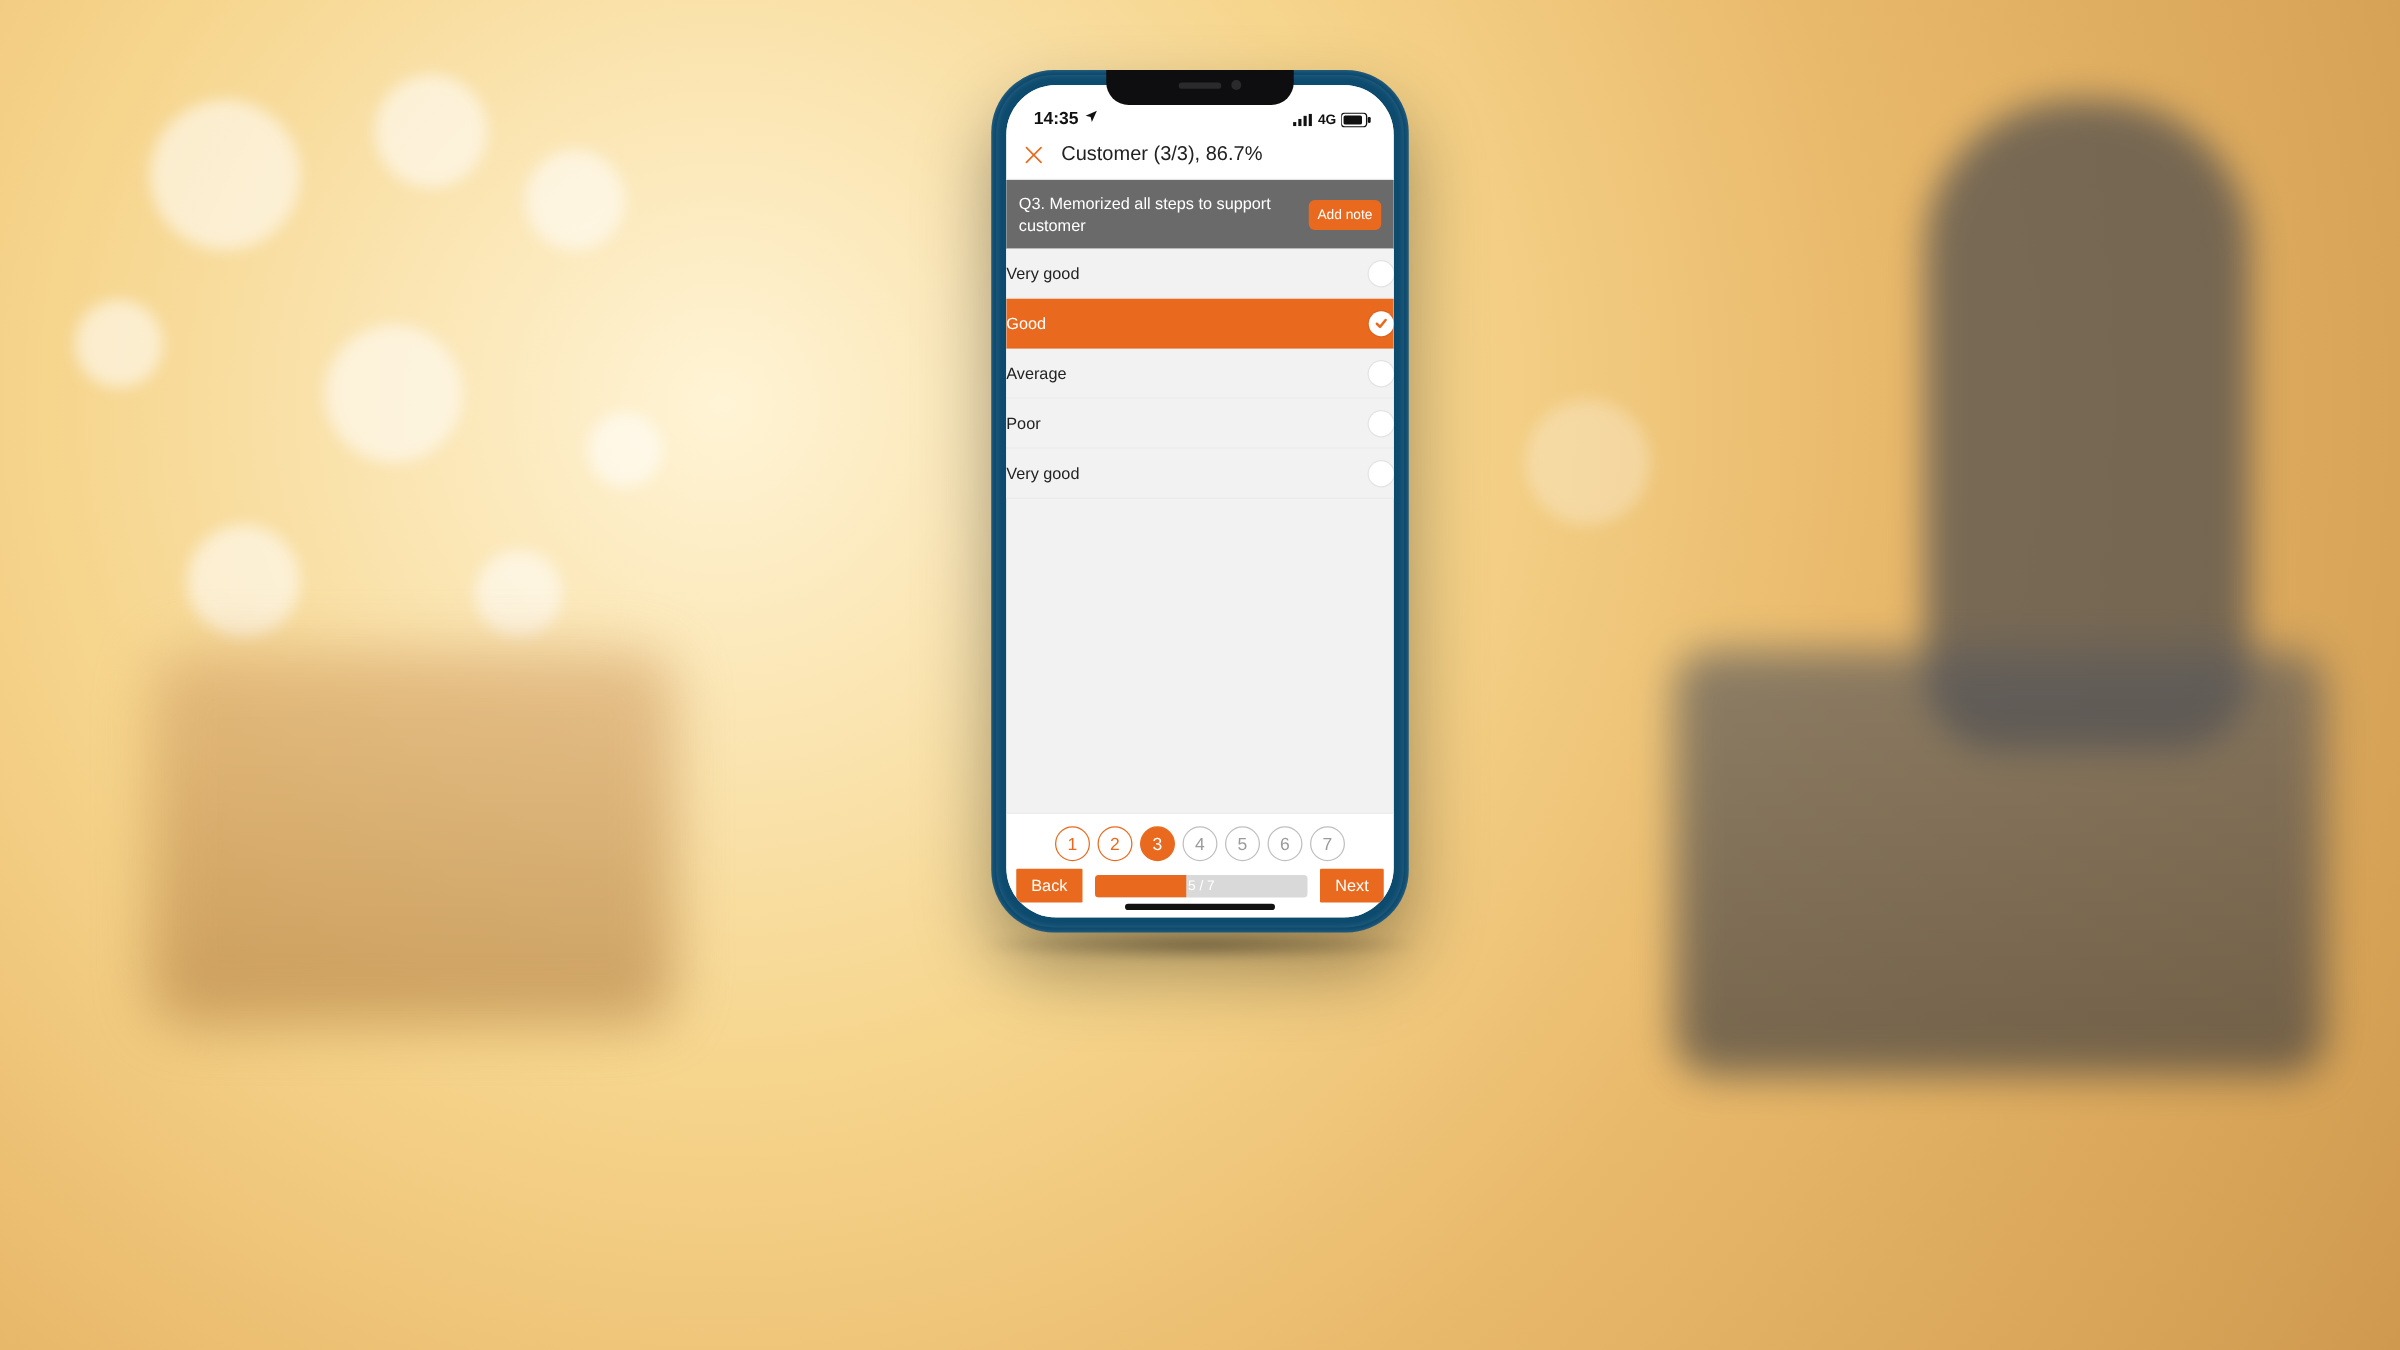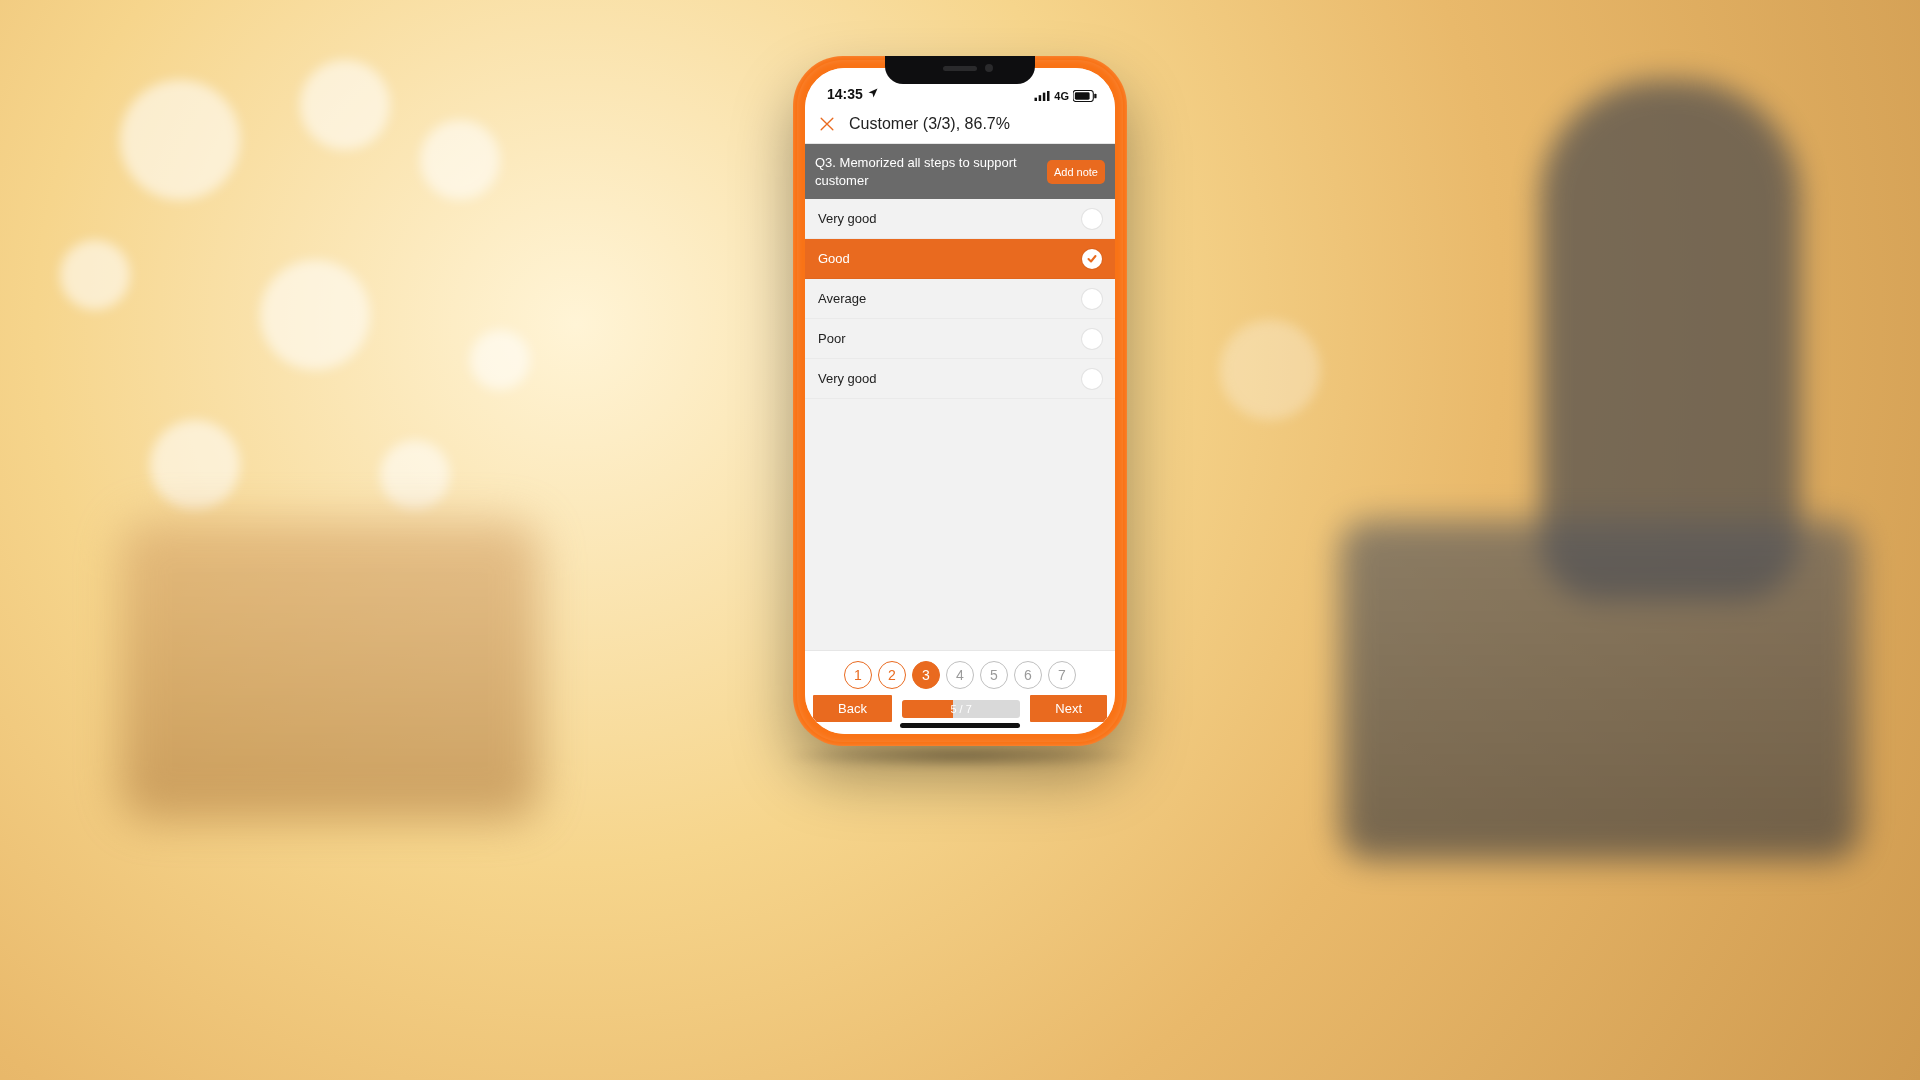--- a/index.html
+++ b/index.html
@@ -18,21 +18,21 @@
   .mannequin { position:absolute; right: 120px; top: 80px; width: 260px; height: 520px; background: #4a4a4d; filter: blur(14px); border-radius: 120px 120px 60px 60px; opacity:0.7;}
   .rack { position:absolute; right: 60px; top: 520px; width: 520px; height: 340px; background: linear-gradient(180deg,#5a5a5d 0%, #3b3b3e 100%); filter: blur(16px); border-radius: 30px; opacity:0.65;}
   .rack2 { position:absolute; left: 120px; top: 520px; width: 420px; height: 300px; background: linear-gradient(180deg,#d8a66a 0%, #b07d42 100%); filter: blur(22px); border-radius: 30px; opacity:0.6;}
 
   
   .phone {
     position: absolute;
     left: 50%; top: 56px;
     transform: translateX(-50%);
     width: 334px; height: 690px;
-    background: #f97316;
+    background: #0c4a6e;
     border-radius: 50px;
     padding: 12px;
     box-shadow: 0 30px 60px rgba(0,0,0,0.35), inset 0 0 4px rgba(255,255,255,0.2);
   }
   .phone::after{
     content:"";
     position:absolute;
     inset:4px;
     border-radius:46px;
     box-shadow: inset 0 0 6px rgba(255,255,255,0.15);
@@ -85,21 +85,21 @@
   .question-text { flex:1; font-size:13px; line-height:1.35; }
   .add-note-btn {
     background:#e96a1f; color:#fff; font-size:11px; padding:6px 7px; border-radius:5px; border:none;
     white-space:nowrap;
   }
 
   
   .options { background:#f2f2f2; flex:1; }
   .option {
     height:40px; display:flex; align-items:center; justify-content:space-between;
-    padding:0 13px; font-size:13px; color:#222; background:#f2f2f2;
+    padding:0 0; font-size:13px; color:#222; background:#f2f2f2;
     border-bottom:1px solid rgba(0,0,0,0.03);
   }
   .option .radio {
     width:20px; height:20px; border-radius:50%; background:#fff;
     box-shadow: 0 0 0 1px rgba(0,0,0,0.06);
   }
   .option.selected { background:#e96a1f; color:#fff; }
   .option.selected .radio { background:#fff; display:flex; align-items:center; justify-content:center; }
   .option.selected .radio svg { display:block; }
   .option .radio svg { display:none; }
@@ -113,21 +113,21 @@
   .pg {
     width:28px; height:28px; border-radius:50%; border:1.5px solid #bfbfbf; color:#9a9a9a;
     display:flex; align-items:center; justify-content:center; font-size:14px; background:#fff;
   }
   .pg.done { border-color:#e96a1f; color:#e96a1f; }
   .pg.current { background:#e96a1f; border-color:#e96a1f; color:#fff; }
 
   .navrow { display:flex; align-items:center; gap:10px; }
   .nav-btn {
     background:#e96a1f; color:#fff; border:none; border-radius:1px;
-    font-size:13px; padding:6px 25px;
+    font-size:13px; padding:6px 12px;
   }
   .progress-wrap { flex:1; height:18px; background:#d9d9d9; border-radius:3px; position:relative; overflow:hidden;}
   .progress-fill { position:absolute; left:0; top:0; bottom:0; background:#e96a1f; }
   .progress-label { position:absolute; left:0; right:0; top:0; bottom:0; display:flex; align-items:center; justify-content:center; font-size:11px; color:#fff; }
 
   .home-indicator {
     position:absolute; bottom:6px; left:50%; transform:translateX(-50%);
     width:120px; height:5px; background:#111; border-radius:3px;
   }
 

